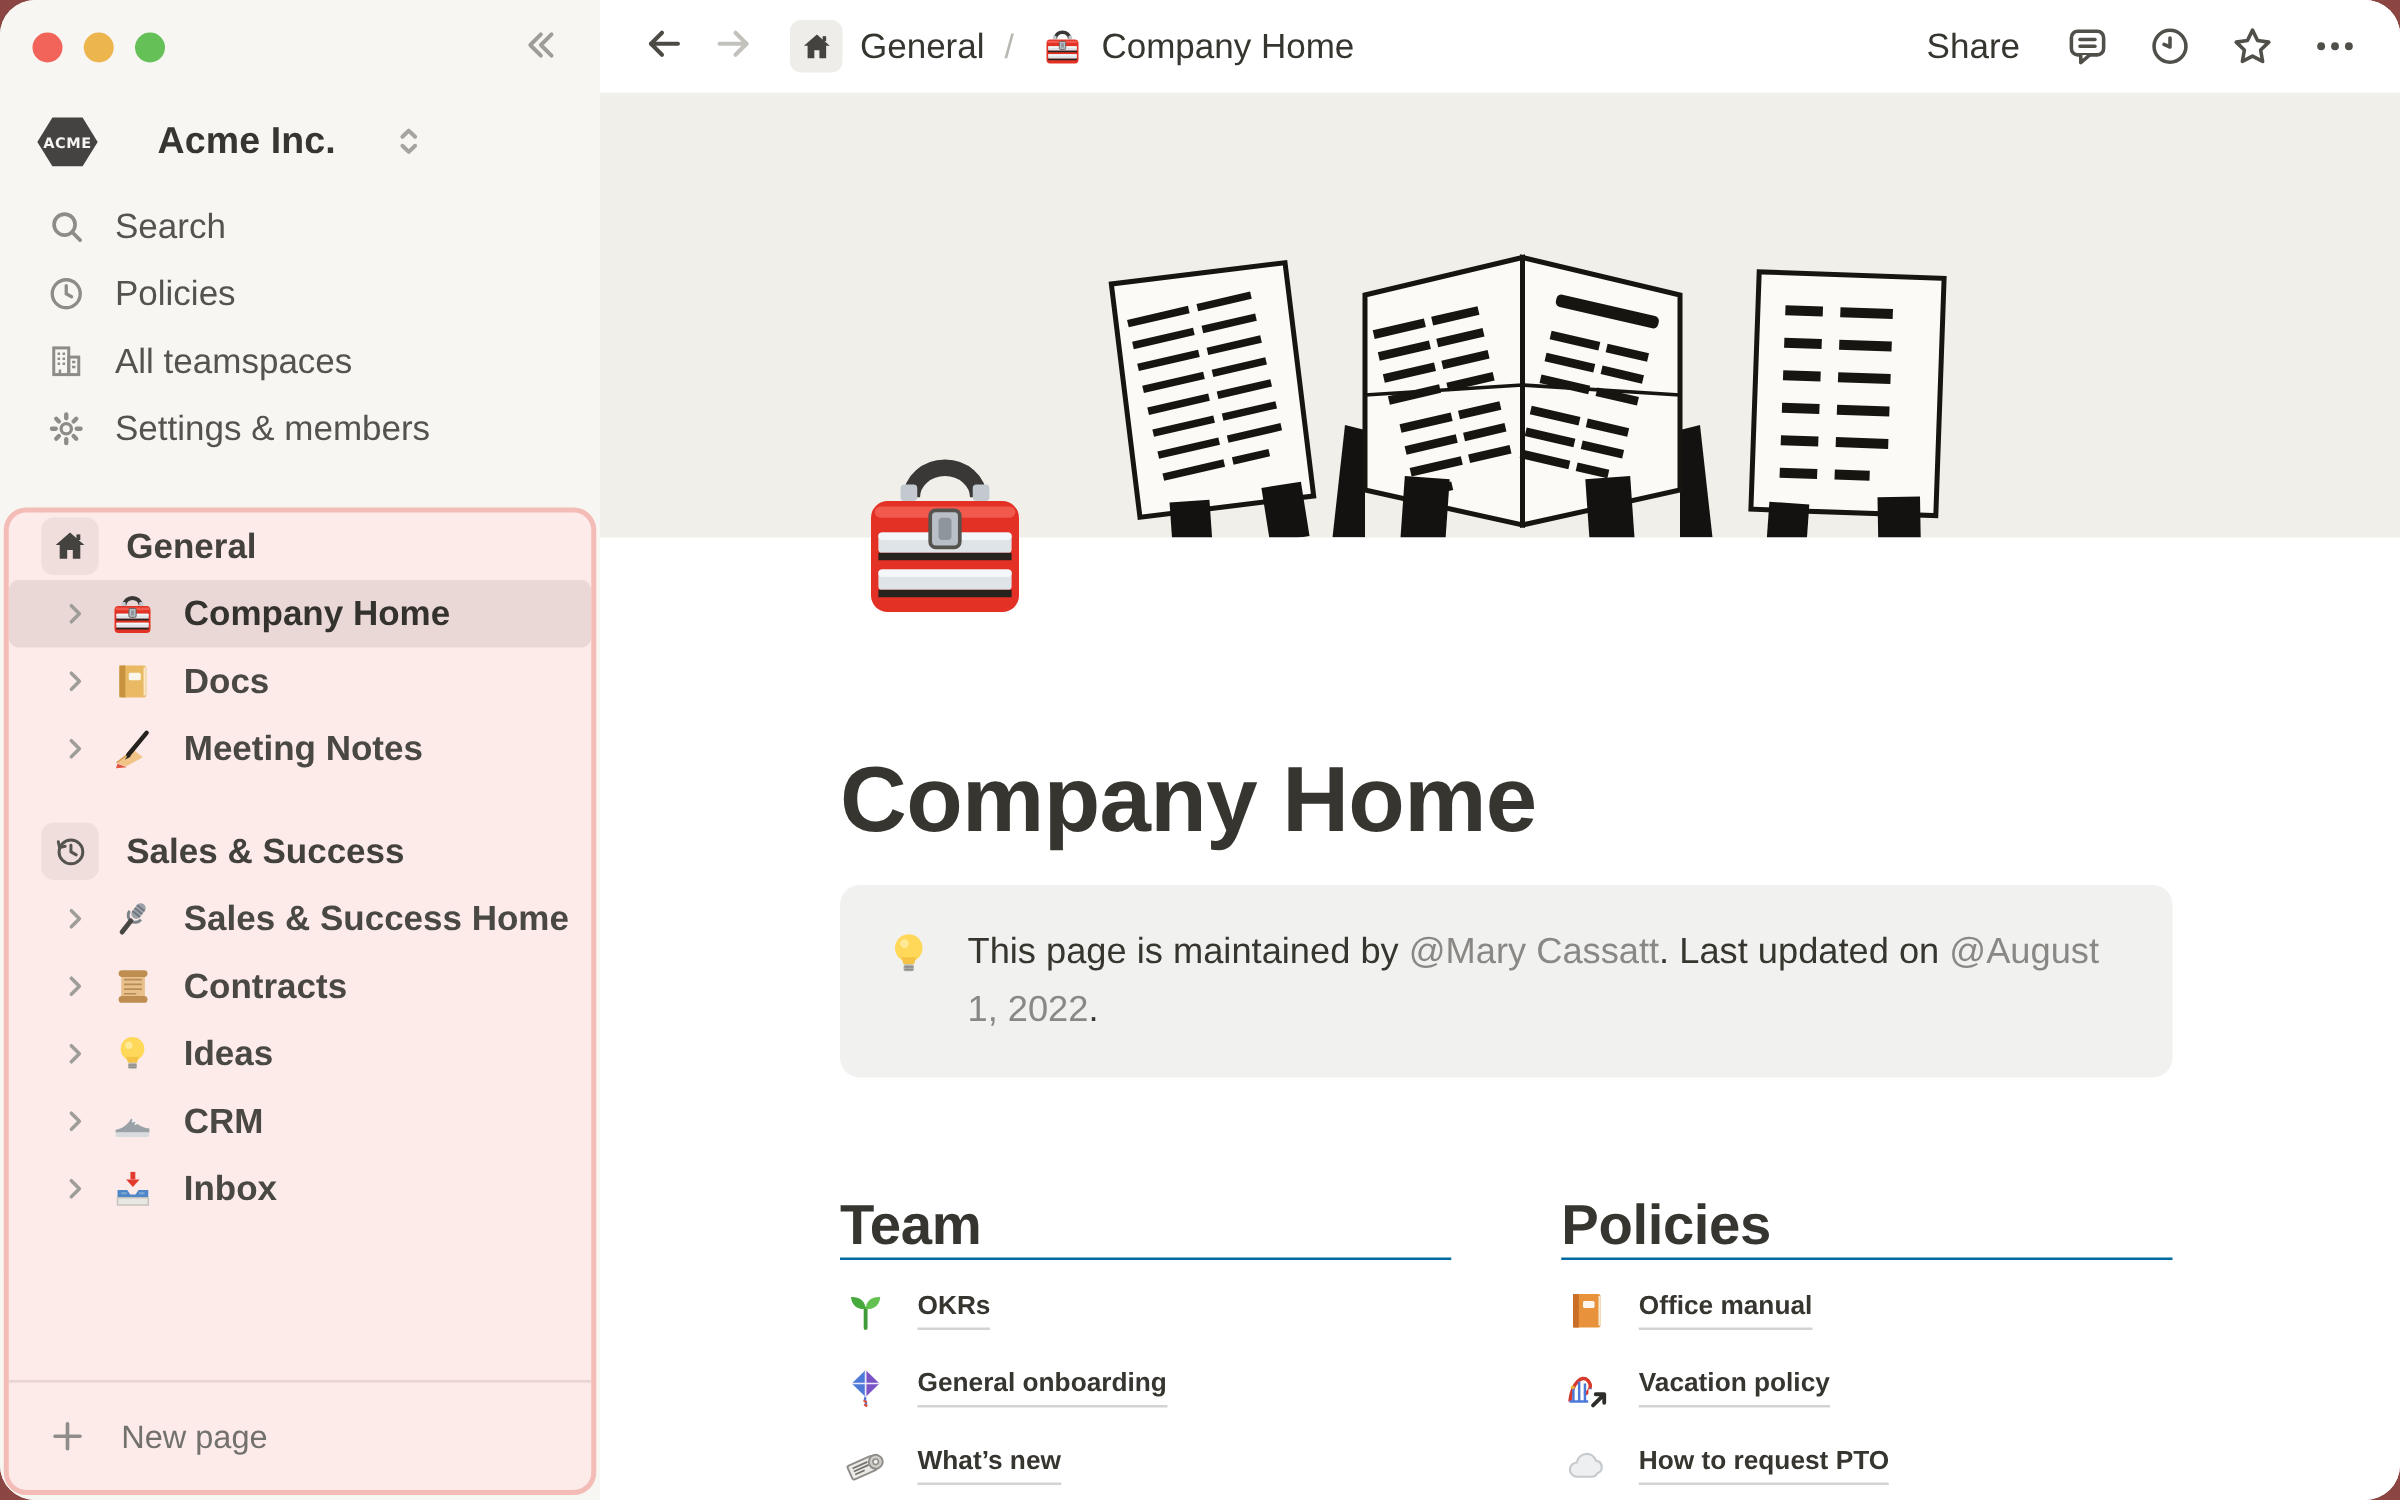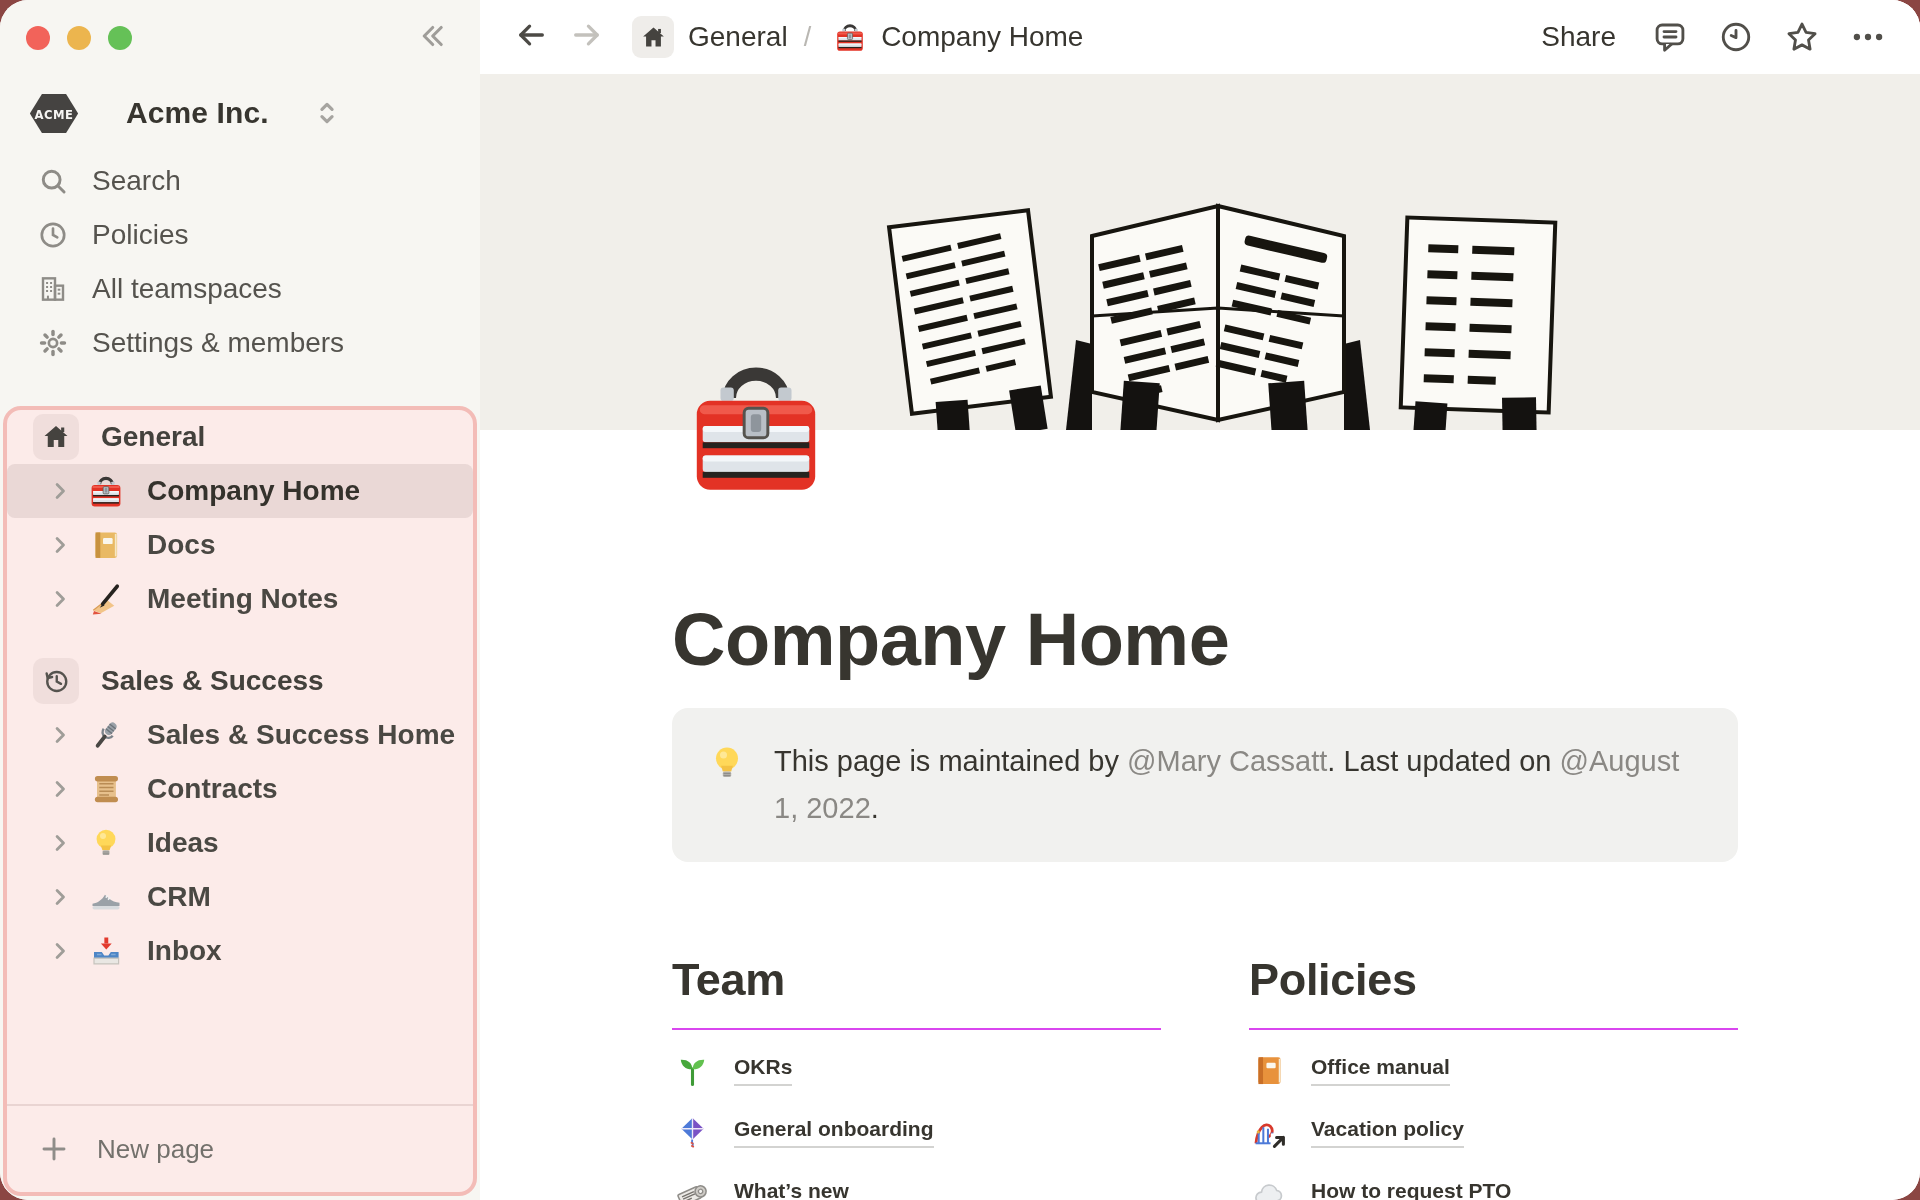--- a/index.html
+++ b/index.html
@@ -80,22 +80,22 @@
 
   .content{position:absolute;left:192px;top:430px;width:1066px;}
   .page-title{margin-top:166px;font-size:74px;line-height:88px;font-weight:700;color:#37352f;letter-spacing:-.5px;}
   .callout{margin-top:24px;background:#f1f1ef;border-radius:16px;padding:30px 34px;display:flex;align-items:flex-start;}
   .callout .cicon{width:42px;height:42px;flex:none;margin-top:4px;}
   .callout .cicon svg{width:42px;height:42px;}
   .callout .ctext{margin-left:26px;font-size:29px;line-height:47px;color:#37352f;max-width:940px;}
   .callout .mention{color:#8a8884;font-weight:500;}
 
   .columns{margin-top:92px;display:grid;grid-template-columns:1fr 1fr;column-gap:88px;}
-  .col-heading{font-size:45px;font-weight:700;color:#37352f;padding-bottom:22px;
-    border-bottom:2px solid #d946ef;letter-spacing:-.3px;}
+  .col-heading{font-size:45px;font-weight:700;color:#37352f;
+    border-bottom:2px solid #0369a1;letter-spacing:-.3px;}
   .link-row{height:44px;margin-top:18px;display:flex;align-items:center;}
   .link-row:first-of-type{margin-top:26px;}
   .link-row .licon{width:40px;height:40px;flex:none;display:flex;align-items:center;justify-content:center;}
   .link-row .licon svg{width:37px;height:37px;}
   .link-row .ltext{margin-left:22px;font-size:21px;font-weight:700;color:#37352f;
     border-bottom:2px solid rgba(55,53,47,.22);padding-bottom:5px;white-space:nowrap;}
 
   
   .paper{fill:#fbfaf6;stroke:#17150f;stroke-width:4;}
 </style>

